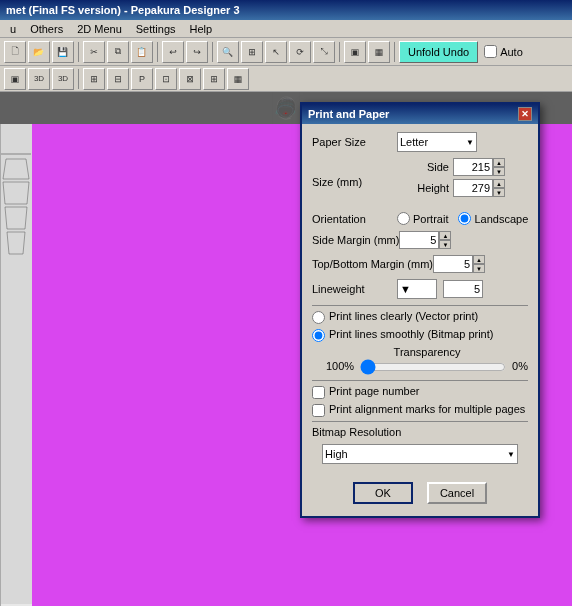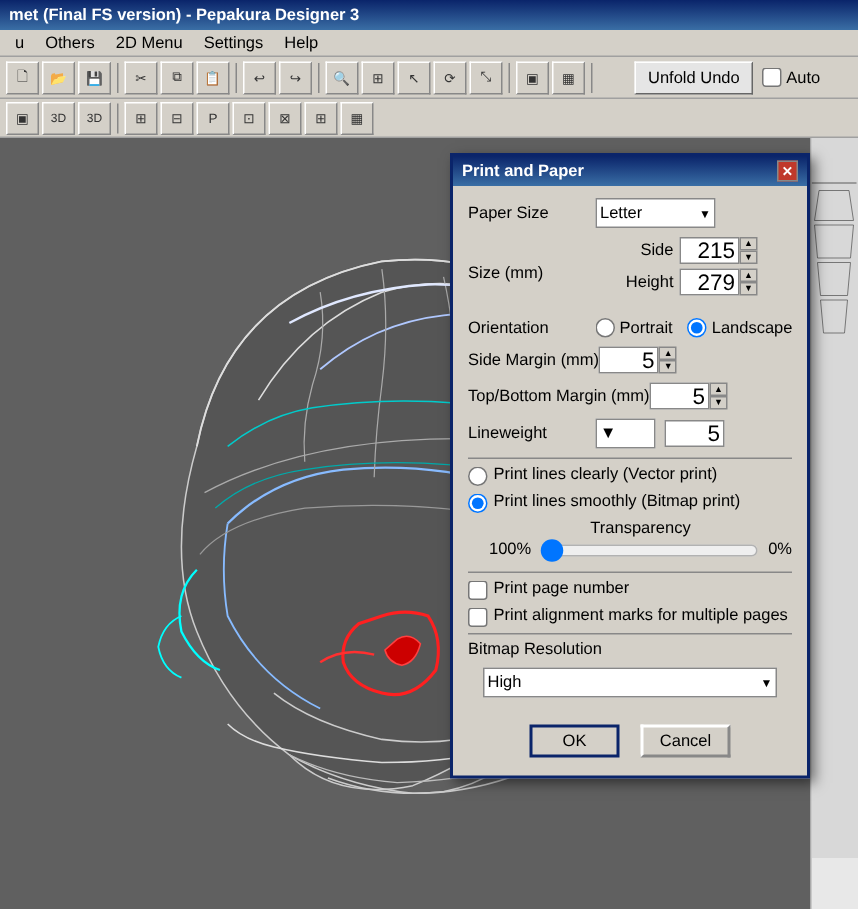--- a/index.html
+++ b/index.html
@@ -70,29 +70,28 @@
       width: 1px;
       height: 20px;
       background: #888;
       margin: 0 2px;
     }
 
     
     .unfold-undo-btn {
       height: 22px;
       padding: 0 8px;
-      background: #e5e5e5;
+      background: #5eead4;
       border: 1px solid #666;
       border-top-color: #fff;
       border-left-color: #fff;
       font-size: 11px;
       cursor: pointer;
       display: flex;
       align-items: center;
-      margin-left: 24px;
     }
     .auto-checkbox {
       display: flex;
       align-items: center;
       gap: 3px;
       font-size: 11px;
       margin-left: 4px;
     }
 
     
@@ -106,20 +105,21 @@
       border-bottom: 1px solid #a0a0a0;
     }
 
     
     #main-area {
       display: flex;
       width: 572px;
       height: calc(606px - 20px - 18px - 28px - 26px);
       position: relative;
       background: #d946ef;
+      flex-direction: column;
     }
 
     
     #canvas-area {
       flex: 1;
       background: #606060;
       position: relative;
       overflow: hidden;
     }
 
@@ -199,21 +199,21 @@
     }
 
     .spin-input {
       display: flex;
       align-items: center;
     }
     .spin-input input {
       width: 40px;
       height: 18px;
       border: 1px solid #888;
-      font-size: 15px;
+      font-size: 11px;
       text-align: right;
       padding-right: 2px;
     }
     .spin-buttons {
       display: flex;
       flex-direction: column;
     }
     .spin-up, .spin-down {
       width: 12px;
       height: 9px;

